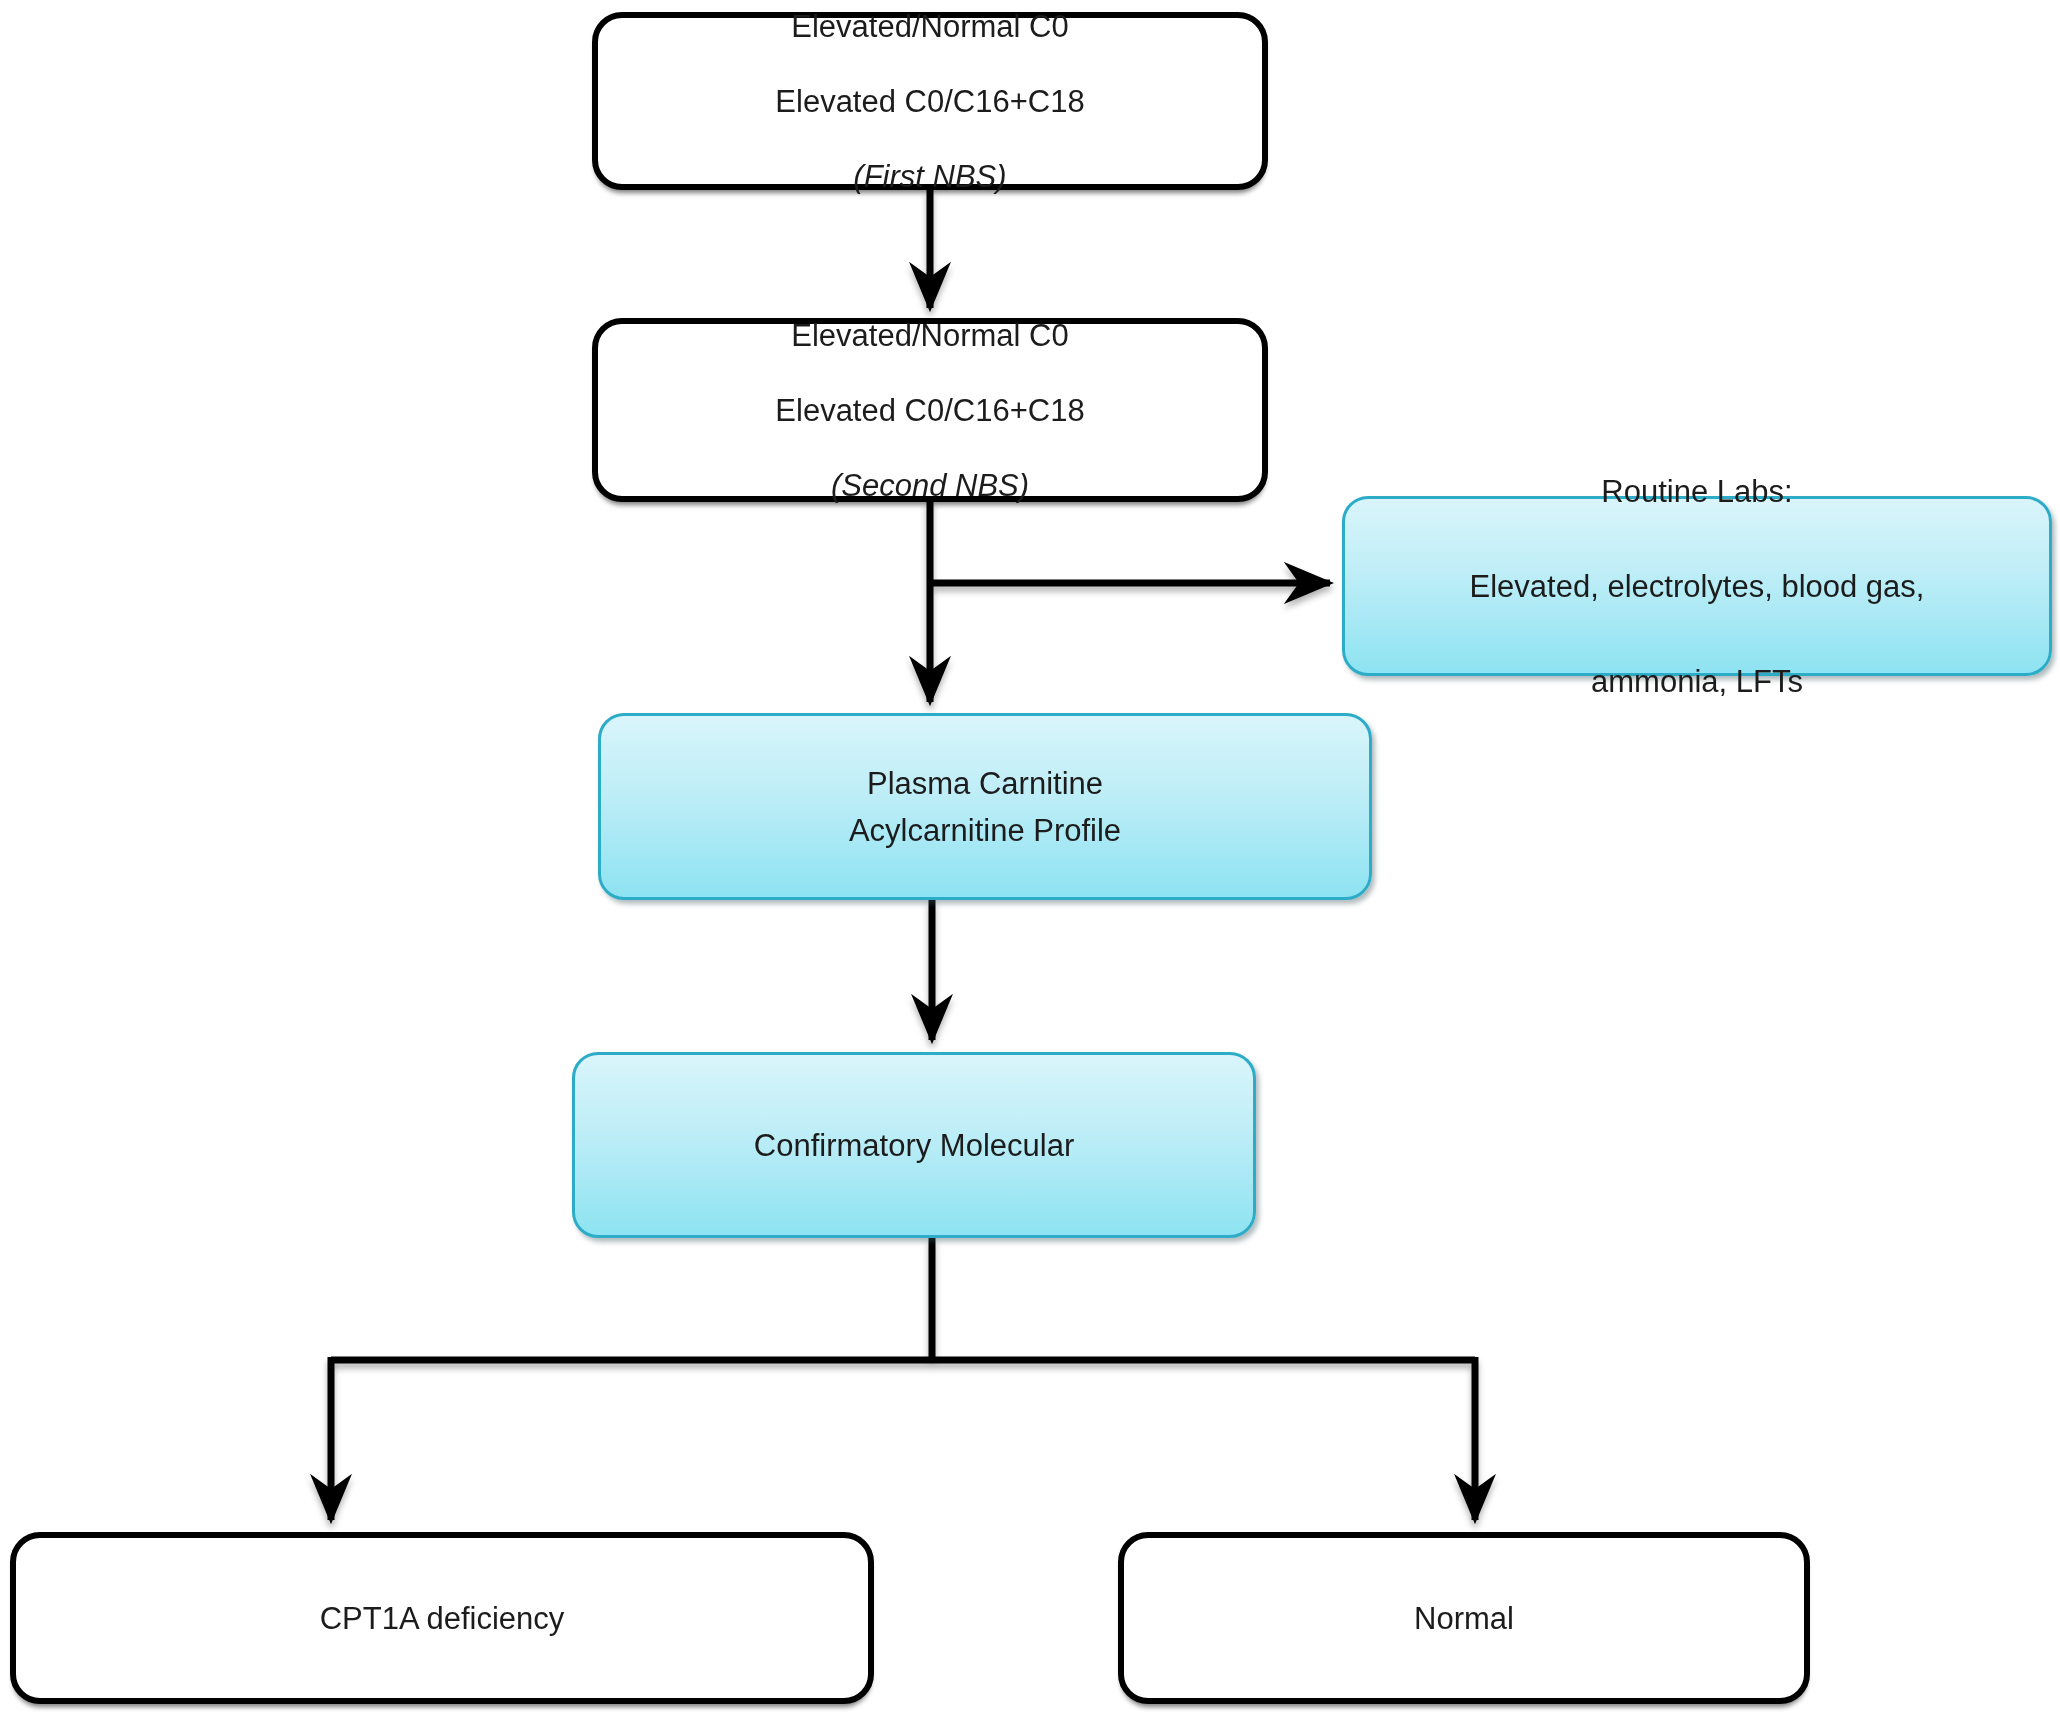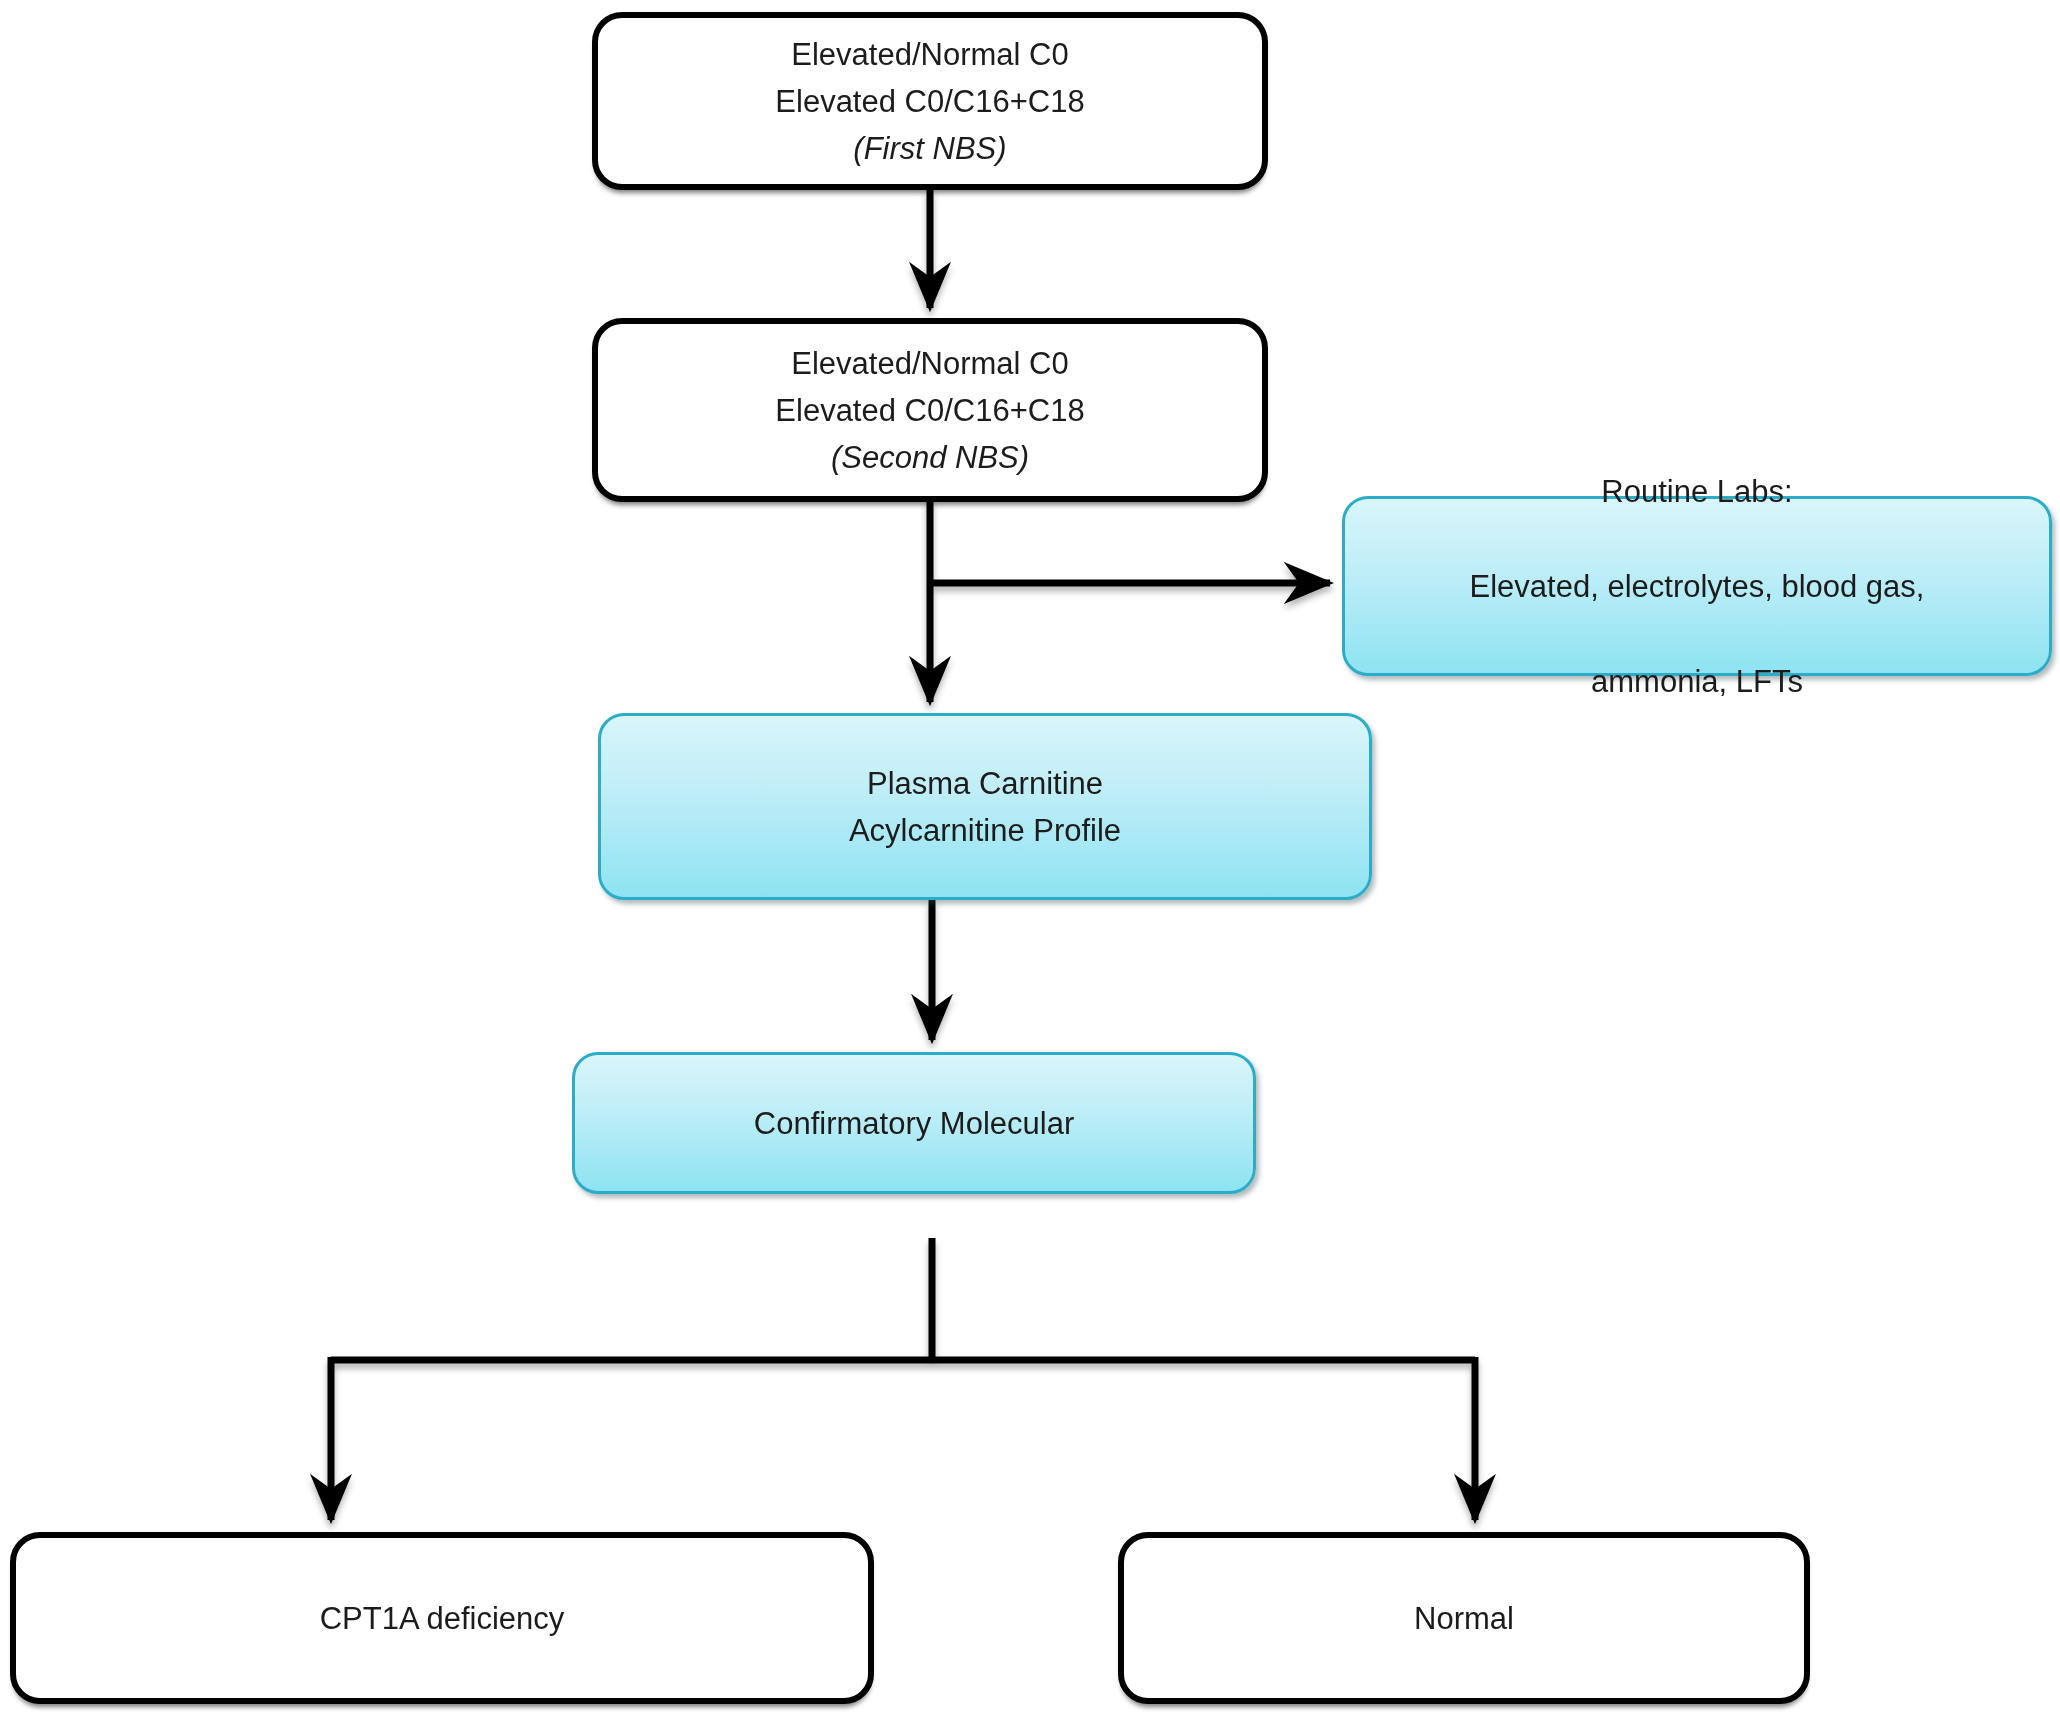--- a/index.html
+++ b/index.html
@@ -29,20 +29,21 @@
     align-items: center;
     justify-content: center;
     box-sizing: border-box;
     text-align: center;
   }
   .node-white {
     background: #ffffff;
     border: 6px solid #000000;
     border-radius: 30px;
     box-shadow: 0 6px 5px -3px rgba(0,0,0,0.5);
+    gap: 28px;
   }
   .node-cyan {
     background: linear-gradient(180deg, #d9f5fb 0%, #c0eef7 40%, #8ee3f2 100%);
     border: 3px solid #2cacc6;
     border-radius: 26px;
     box-shadow: 3px 4px 5px rgba(60,85,92,0.4);
   }
   .node-line {
     font-size: 31px;
     line-height: 47px;
@@ -92,21 +93,21 @@
     <div class="node-line">Routine Labs:</div>
     <div class="node-line">Elevated, electrolytes, blood gas,</div>
     <div class="node-line">ammonia, LFTs</div>
   </div>
 
   <div class="node node-cyan" style="left:598px; top:713px; width:774px; height:187px;">
     <div class="node-line">Plasma Carnitine</div>
     <div class="node-line">Acylcarnitine Profile</div>
   </div>
 
-  <div class="node node-cyan" style="left:572px; top:1052px; width:684px; height:142px;">
+  <div class="node node-cyan" style="left:572px; top:1052px; width:684px; height:186px;">
     <div class="node-line">Confirmatory Molecular</div>
   </div>
 
   <div class="node node-white" style="left:10px; top:1532px; width:864px; height:172px;">
     <div class="node-line">CPT1A deficiency</div>
   </div>
 
   <div class="node node-white" style="left:1118px; top:1532px; width:692px; height:172px;">
     <div class="node-line">Normal</div>
   </div>

